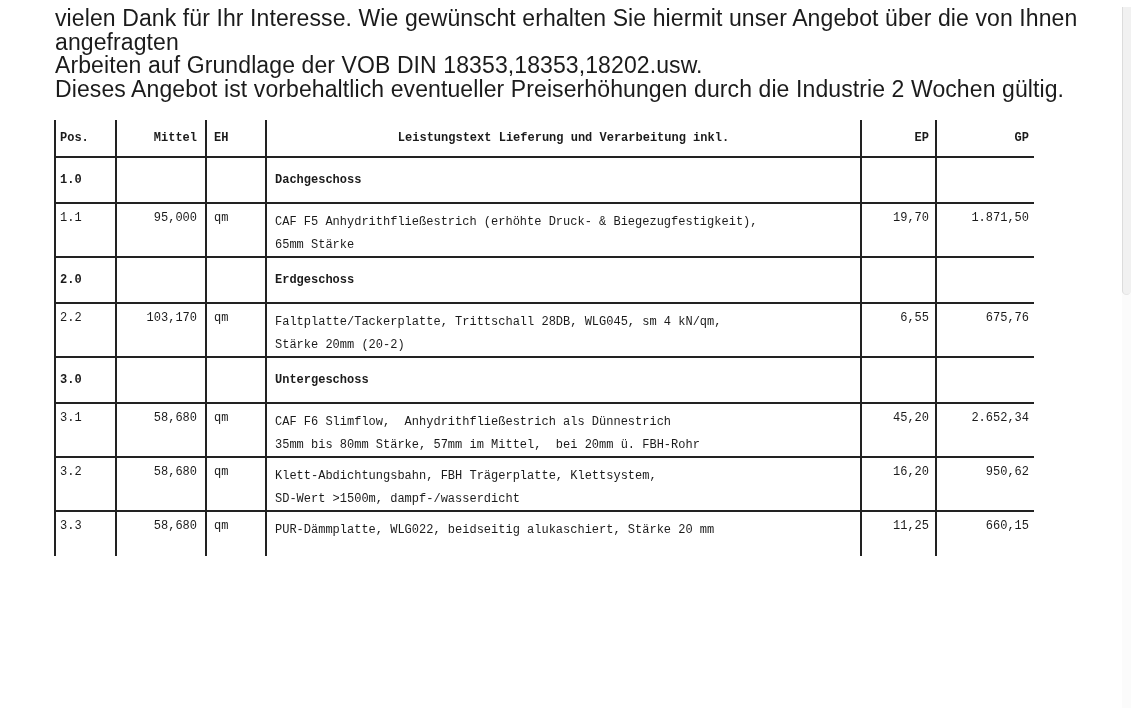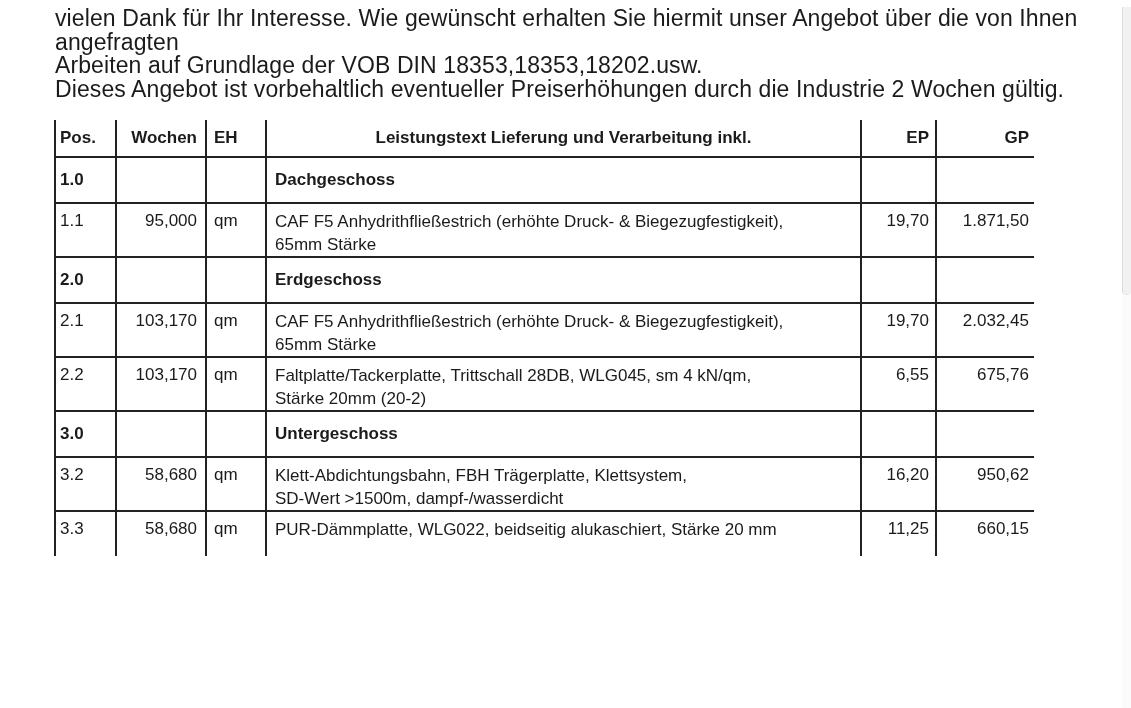--- a/index.html
+++ b/index.html
@@ -20,21 +20,22 @@
     line-height: 23.5px;
     letter-spacing: 0.1px;
   }
 
   
   table.offer-table {
     margin: 19px 0 0 54px;
     border-collapse: collapse;
     table-layout: fixed;
     width: 979px;
-    font-size: 17px;
+    font-size: 12px;
+    font-family: Liberation Mono, monospace;
   }
   .offer-table th, .offer-table td {
     border-left: 2px solid #222;
     padding: 0;
     overflow: hidden;
   }
   .offer-table thead tr { height: 37px; border-bottom: 2px solid #222; }
   .offer-table th { font-weight: bold; vertical-align: middle; }
   .offer-table tbody tr { border-bottom: 2px solid #222; }
   .offer-table tbody tr.row-last { border-bottom: none; }
@@ -87,21 +88,21 @@
       <col style="width:61px">
       <col style="width:90px">
       <col style="width:60px">
       <col style="width:595px">
       <col style="width:75px">
       <col style="width:98px">
     </colgroup>
     <thead>
       <tr>
         <th class="c-pos">Pos.</th>
-        <th class="c-menge">Wochen</th>
+        <th class="c-menge">Mittel</th>
         <th class="c-eh">EH</th>
         <th class="c-text">Leistungstext Lieferung und Verarbeitung inkl.</th>
         <th class="c-ep">EP</th>
         <th class="c-gp">GP</th>
       </tr>
     </thead>
     <tbody id="rows-body">
         <tr class="row-section">
     <td class="c-pos">1.0</td>
     <td class="c-menge"></td>
@@ -127,50 +128,50 @@
     <td class="c-pos">2.0</td>
     <td class="c-menge"></td>
     <td class="c-eh"></td>
     <td class="c-text">
             <div>Erdgeschoss</div>
           </td>
     <td class="c-ep"></td>
     <td class="c-gp"></td>
   </tr>
         <tr class="row-item">
-    <td class="c-pos">2.1</td>
-    <td class="c-menge">103,170</td>
-    <td class="c-eh">qm</td>
-    <td class="c-text">
-            <div>CAF F5 Anhydrithfließestrich (erhöhte Druck- &amp; Biegezugfestigkeit),</div>
-            <div>65mm Stärke</div>
-          </td>
-    <td class="c-ep">19,70</td>
-    <td class="c-gp">2.032,45</td>
-  </tr>
-        <tr class="row-item">
     <td class="c-pos">2.2</td>
     <td class="c-menge">103,170</td>
     <td class="c-eh">qm</td>
     <td class="c-text">
             <div>Faltplatte/Tackerplatte, Trittschall 28DB, WLG045, sm 4 kN/qm,</div>
             <div>Stärke 20mm (20-2)</div>
           </td>
     <td class="c-ep">6,55</td>
     <td class="c-gp">675,76</td>
   </tr>
         <tr class="row-section">
     <td class="c-pos">3.0</td>
     <td class="c-menge"></td>
     <td class="c-eh"></td>
     <td class="c-text">
             <div>Untergeschoss</div>
           </td>
     <td class="c-ep"></td>
     <td class="c-gp"></td>
+  </tr>
+        <tr class="row-item">
+    <td class="c-pos">3.1</td>
+    <td class="c-menge">58,680</td>
+    <td class="c-eh">qm</td>
+    <td class="c-text">
+            <div>CAF F6 Slimflow,  Anhydrithfließestrich als Dünnestrich</div>
+            <div>35mm bis 80mm Stärke, 57mm im Mittel,  bei 20mm ü. FBH-Rohr</div>
+          </td>
+    <td class="c-ep">45,20</td>
+    <td class="c-gp">2.652,34</td>
   </tr>
         <tr class="row-item">
     <td class="c-pos">3.2</td>
     <td class="c-menge">58,680</td>
     <td class="c-eh">qm</td>
     <td class="c-text">
             <div>Klett-Abdichtungsbahn, FBH Trägerplatte, Klettsystem,</div>
             <div>SD-Wert &gt;1500m, dampf-/wasserdicht</div>
           </td>
     <td class="c-ep">16,20</td>

